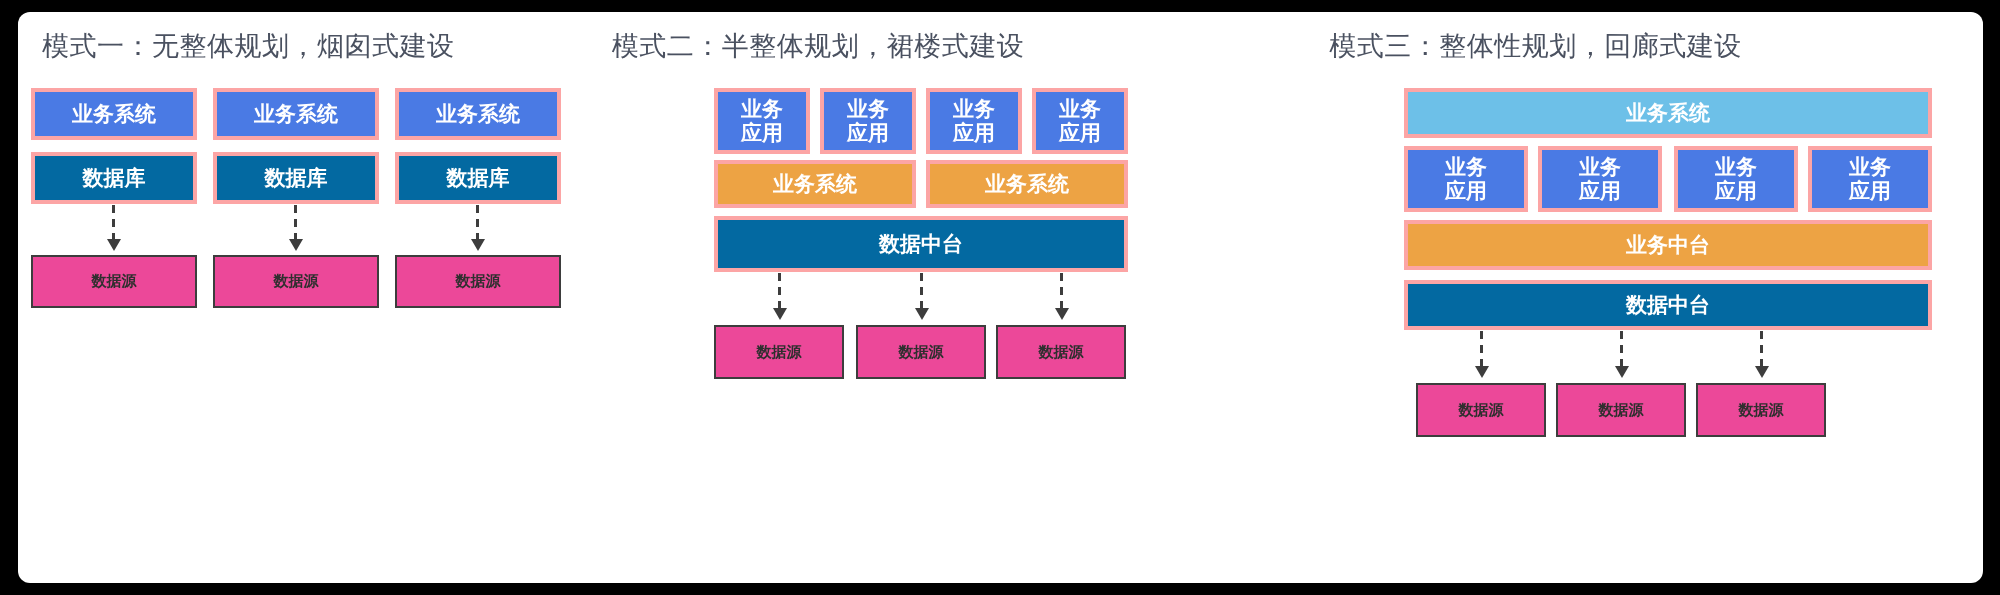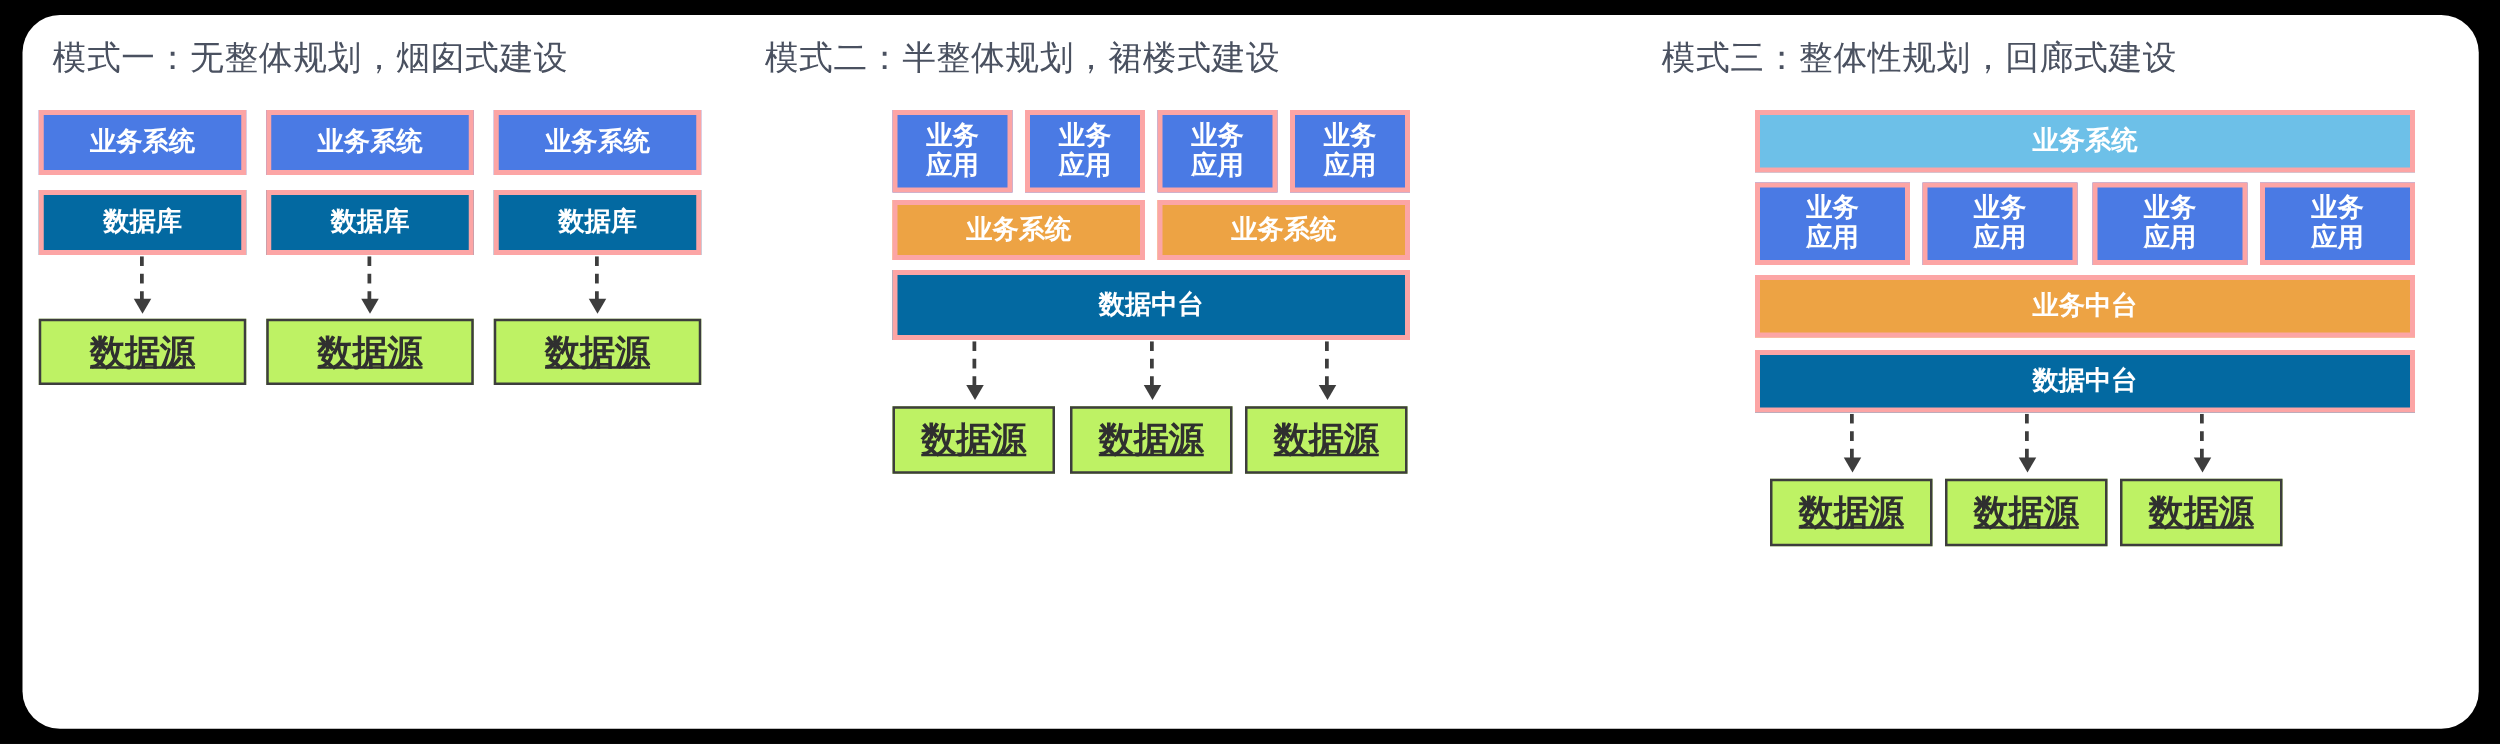--- a/index.html
+++ b/index.html
@@ -12,21 +12,21 @@
   #stage {
     position: relative;
     width: 2000px; height: 595px;
     background: #000000;
   }
   .card {
     position: absolute;
     left: 18px; top: 12px;
     width: 1965px; height: 571px;
     background: #ffffff;
-    border-radius: 30px;
+    border-radius: 12px;
   }
   .panel { position: absolute; top: 0; height: 571px; }
   #panel-1 { left: 0;    width: 560px; }
   #panel-2 { left: 520px; width: 560px; }
   #panel-3 { left: 1070px; width: 895px; }
 
   .panel-title {
     position: absolute;
     top: 16px;
     width: 100%;
@@ -52,25 +52,24 @@
     line-height: 1.12;
     border: 4px solid #fca5a5;
     font-size: 21px;
     white-space: pre-line;
   }
   .node.blue   { background: #4a7ae4; }
   .node.green  { background: #0369a1; }
   .node.orange { background: #eda344; }
   .node.lblue  { background: #6dc0e8; }
   .node.plain {
-    background: #bef264;
+    background: #ec4899;
     color: #2f2f2f;
     border: 2px solid #3d3d3d;
-    font-size: 28px;
-    text-decoration: underline;
+    font-size: 15px;
   }
 
   
   .conn { position: absolute; width: 3px; }
   .conn .line {
     position: absolute; left: 0; top: 0;
     width: 3px; height: calc(100% - 11px);
     background-image: linear-gradient(#3d3d3d 58%, rgba(0,0,0,0) 0%);
     background-size: 3px 14px;
     background-repeat: repeat-y;

